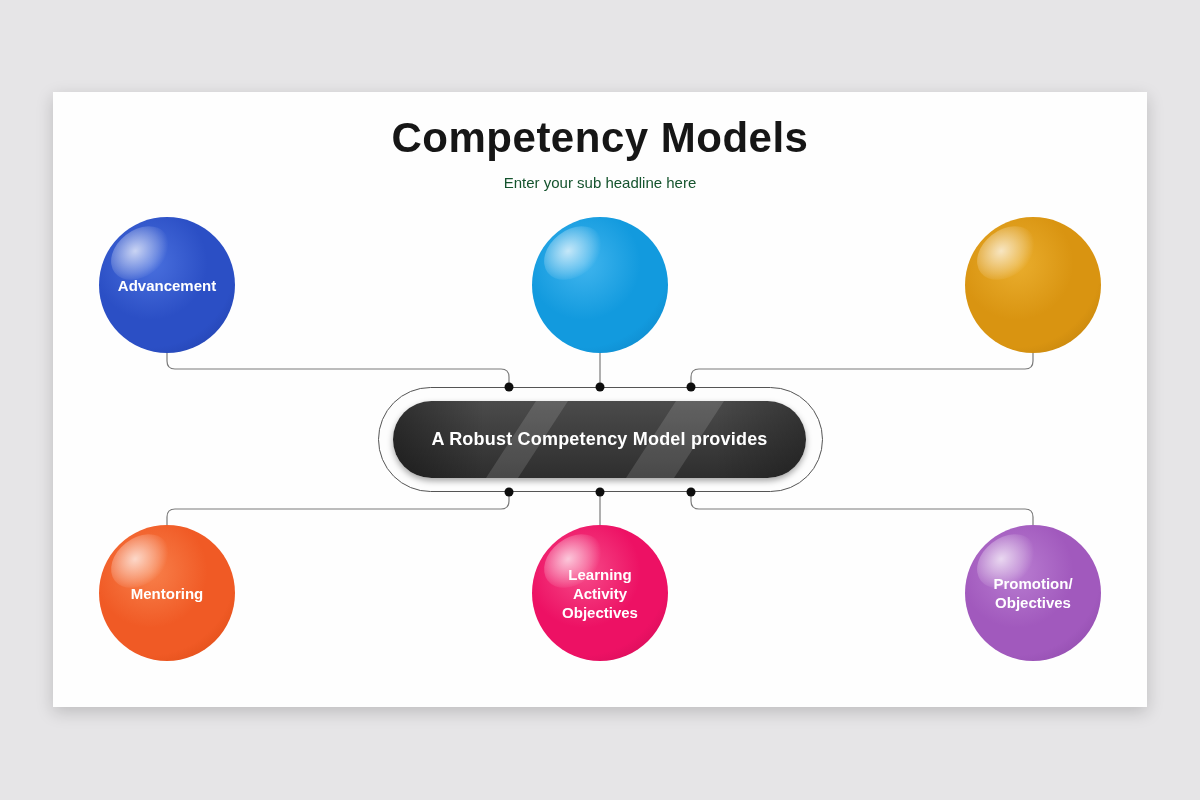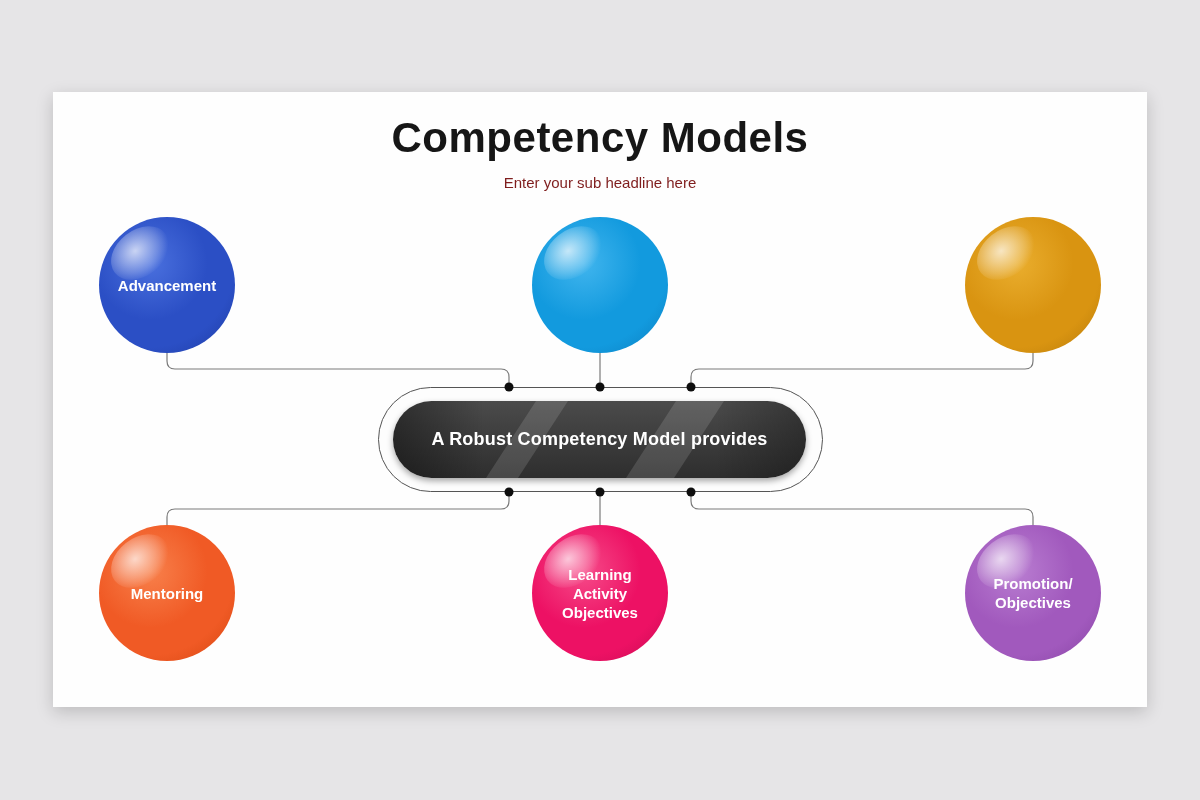--- a/index.html
+++ b/index.html
@@ -16,21 +16,21 @@
   }
   .slide-title{
     position:absolute;top:22px;left:0;width:100%;
     text-align:center;margin:0;
     font-size:42px;font-weight:600;color:#161616;
     letter-spacing:0.5px;
   }
   .slide-subtitle{
     position:absolute;top:82px;left:0;width:100%;
     text-align:center;margin:0;
-    font-size:15px;font-weight:400;color:#7f1d1d;
+    font-size:15px;font-weight:400;color:#14532d;
   }
   svg.connectors{
     position:absolute;left:0;top:0;width:1094px;height:615px;
     z-index:2;pointer-events:none;
   }
   svg.connectors path{fill:none;stroke:#7a7a7a;stroke-width:1.2;}
   svg.connectors circle{fill:#0e0e0e;}
   
   .capsule-outer{
     position:absolute;left:325px;top:295px;width:445px;height:105px;

